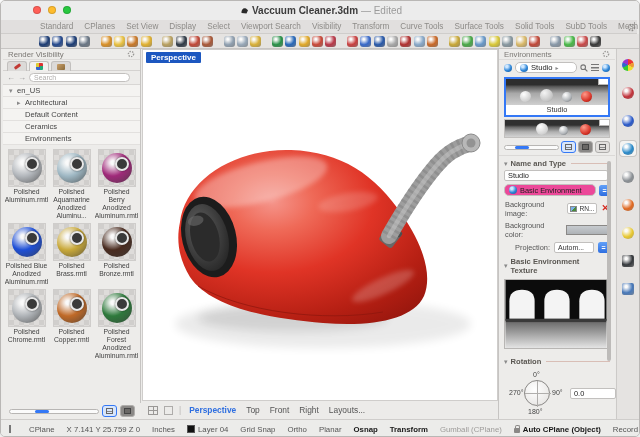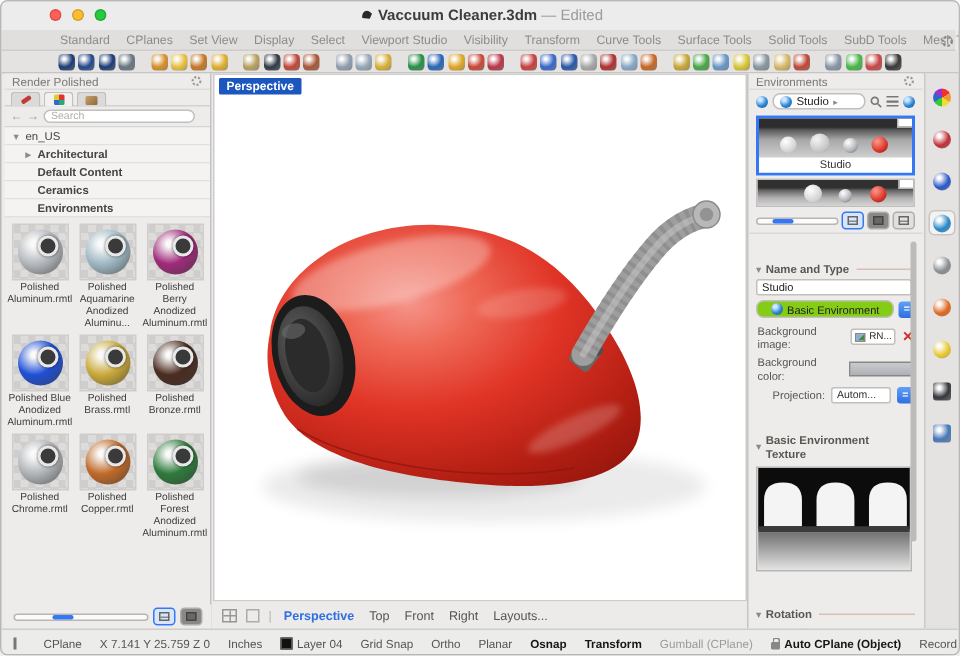--- a/index.html
+++ b/index.html
@@ -40,21 +40,21 @@
   .gl-grid { width:7px; height:7px; background:conic-gradient(#d33 0 25%, #2a7 0 50%, #36c 0 75%, #dc3 0); border-radius:1px; }
   .gl-tex { width:8px; height:6px; background:linear-gradient(135deg,#caa06a,#8a6a3a); border-radius:1px; }
   .navrow { height:13px; display:flex; align-items:center; gap:3px; padding:0 4px; }
   .navarrow { font-size:8px; color:#9a9a9a; }
   .searchbox { flex:1; height:9px; background:#fff; border:1px solid #c2c0be; border-radius:5px;
                font-size:7px; color:#333; padding:0 4px; font-family:"Liberation Sans",sans-serif; }
   .searchbox::placeholder { color:#b0aeac; }
   .tree { border-top:1px solid #d8d6d4; }
   .trow { height:12px; display:flex; align-items:center; gap:3px; font-size:7.6px; color:#444;
           border-bottom:1px solid #e2e0de; padding-left:6px; background:#f4f3f1; }
-  .trow.indent { padding-left:14px;font-weight:bold; }
+  .trow.indent { padding-left:14px; }
   .trow .arr { color:#8a8a8a; font-size:7px; width:5px; }
   .matgrid { display:grid; grid-template-columns:repeat(3,44px); justify-content:center; column-gap:1px;
              row-gap:3px; padding-top:4px; height:213px; overflow:hidden; }
   .mat { width:44px; }
   .thumb { width:38px; height:38px; margin:0 auto; border:1px solid #cfcdcb;
            background:repeating-conic-gradient(#dedcda 0 25%, #d0cecc 0 50%) 0 0/10px 10px; position:relative; }
   .ball { position:absolute; left:3px; top:3px; width:30px; height:30px; border-radius:50%;
           background:radial-gradient(circle at 36% 32%, rgba(255,255,255,.9) 0 7%, var(--c) 48%, rgba(0,0,0,.72) 118%); }
   .ball::after { content:""; position:absolute; right:3px; top:4px; width:10px; height:10px; border-radius:50%;
                  border:2.5px solid #e8e8e8; background:#3a3a3a; box-shadow:0 0 2px rgba(0,0,0,.6); }
@@ -94,28 +94,28 @@
                 background:radial-gradient(circle at 35% 30%, #cfe8ff 0 15%, #2e86d8 55%, #134a80 110%); flex:0 0 auto; }
   .envthumb { margin:2px 5px 0; border:2px solid #3478f6; background:#fff; position:relative; }
   .scene { height:26px; position:relative; overflow:hidden;
            background:linear-gradient(180deg,#2d2d2d 0 22%,#5c5c5c 30%,#a8a8a8 55%,#cfcfcf 100%); }
   .sph { position:absolute; border-radius:50%; bottom:3px; }
   .fold { position:absolute; top:0; right:0; width:10px; height:6px; background:#fff; border-left:1px solid #b8b6b4; border-bottom:1px solid #b8b6b4; }
   .elabel { height:10px; background:#fff; text-align:center; font-size:7.4px; color:#333; line-height:10px; }
   .envthumb2 { margin:2px 5px 0; height:19px; border:1px solid #c2c0be; overflow:hidden; position:relative;
            background:linear-gradient(180deg,#303030 0 30%,#686868 42%,#b0b0b0 70%,#d4d4d4 100%); }
   .rslider { display:flex; align-items:center; gap:2px; padding:3px 5px 2px; border-bottom:1px solid #dbd9d7; }
-  .sec { display:flex; align-items:center; gap:3px; padding:3px 5px 1px; font-size:7.6px; color:#5a5752; font-weight:700;margin-top:16px; }
+  .sec { display:flex; align-items:center; gap:3px; padding:3px 5px 1px; font-size:7.6px; color:#5a5752; font-weight:700; }
   .sec::after { content:""; flex:1; border-top:1px solid #d9beb6; margin-left:2px; }
   .sec .chev { color:#8a8a8a; font-weight:400; font-size:7px; }
   .fld { margin:1px 5px; height:11px; width:104px; background:#fff; border:1px solid #c2c0be; border-radius:2px;
          font-size:7.4px; color:#222; padding:0 3px; font-family:"Liberation Sans",sans-serif; }
   .typefld { margin:2px 5px; height:12px; display:flex; align-items:center; gap:3px; }
-  .typesel { flex:1; height:12px; background:#84cc16; border:1px solid #c2c0be; border-radius:5px; display:flex;
-             align-items:center; gap:3px; padding:0 4px; color:#222;justify-content:center; }
+  .typesel { flex:1; height:12px; background:#ec4899; border:1px solid #c2c0be; border-radius:5px; display:flex;
+             align-items:center; gap:3px; padding:0 4px; color:#222; }
   .bluebtn { width:11px; height:11px; border-radius:2.5px; background:linear-gradient(#61a0f8,#2e6ee0);
              color:#fff; font-size:7px; font-weight:700; text-align:center; line-height:11px; flex:0 0 auto; }
   .setrow { display:flex; align-items:center; justify-content:flex-end; gap:4px; padding:1.5px 6px; }
   .swatch { width:44px; height:10px; border:1px solid #8a8886; background:linear-gradient(180deg,#c7cbcf,#aeb2b6); }
   .imgbtn { width:32px; height:11px; background:#fff; border:1px solid #c2c0be; border-radius:2px;
             display:flex; align-items:center; gap:2px; padding:0 2px; font-size:6.6px; color:#333; }
   .pic { width:7px; height:6px; background:linear-gradient(135deg,#7ab0e8 0 55%, #4a8a3a 55%); border:0.5px solid #888; }
   .xbtn { color:#d42a20; font-size:9px; font-weight:700; line-height:9px; }
   .ddown { width:40px; height:11px; background:#fff; border:1px solid #c2c0be; border-radius:2px;
            font-size:7px; color:#333; display:flex; align-items:center; padding:0 3px; justify-content:space-between; }
@@ -176,21 +176,21 @@
     </div>
   </div>
 
   <div class="menurow abs">
 
   <span class="mtab">Standard</span>
       <span class="mtab">CPlanes</span>
       <span class="mtab">Set View</span>
       <span class="mtab">Display</span>
       <span class="mtab">Select</span>
-      <span class="mtab">Viewport Studio</span>
+      <span class="mtab">Viewport Search</span>
       <span class="mtab">Visibility</span>
       <span class="mtab">Transform</span>
       <span class="mtab">Curve Tools</span>
       <span class="mtab">Surface Tools</span>
       <span class="mtab">Solid Tools</span>
       <span class="mtab">SubD Tools</span>
       <span class="mtab">Mesh Tools</span>
     </div>
   <svg class="abs" style="left:626px;top:22px" width="9" height="9">
       <circle cx="4.5" cy="4.5" r="3" fill="none" stroke="#8d8b88" stroke-width="1.6" stroke-dasharray="1.6 1.3"></circle>
@@ -233,21 +233,21 @@
       <span class="tico" style="--c: #d8b868;"></span>
       <span class="tico" style="--c: #c04838;"></span>
       <span class="tico gap" style="--c: #8898a8;"></span>
       <span class="tico" style="--c: #48b848;"></span>
       <span class="tico" style="--c: #c84848;"></span>
       <span class="tico" style="--c: #383838;"></span>
     </div>
 
   <div class="lpanel abs">
     <div class="phead">
-      <span>Render Polished</span>
+      <span>Render Visibility</span>
       <svg width="8" height="8">
           <circle cx="4" cy="4" r="2.6" fill="none" stroke="#9a9896" stroke-width="1.4" stroke-dasharray="1.4 1.2"></circle>
         </svg>
     </div>
     <div class="lptabs">
       <span class="lptab">
           <span class="gl-brush"></span>
         </span>
       <span class="lptab active">
           <span class="gl-grid"></span>

